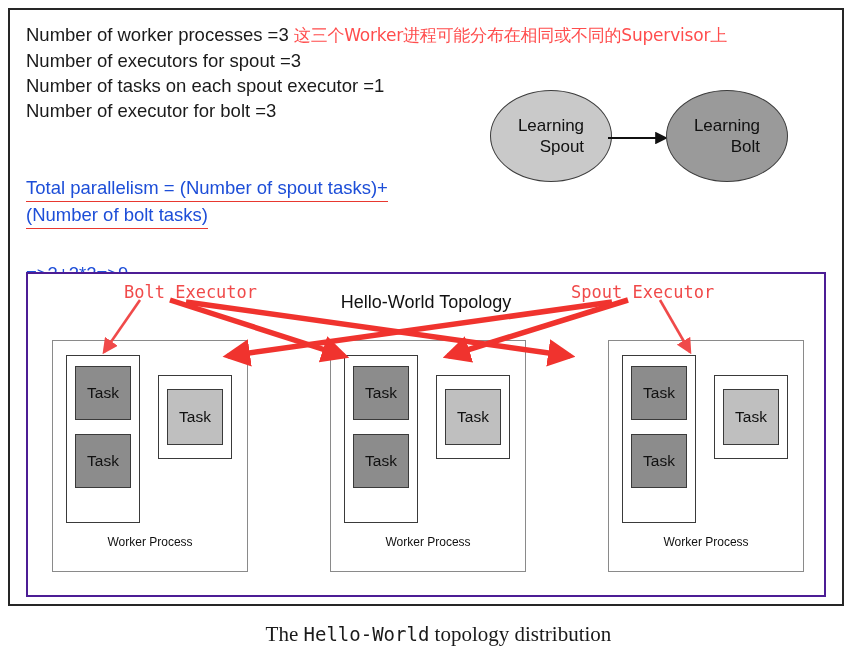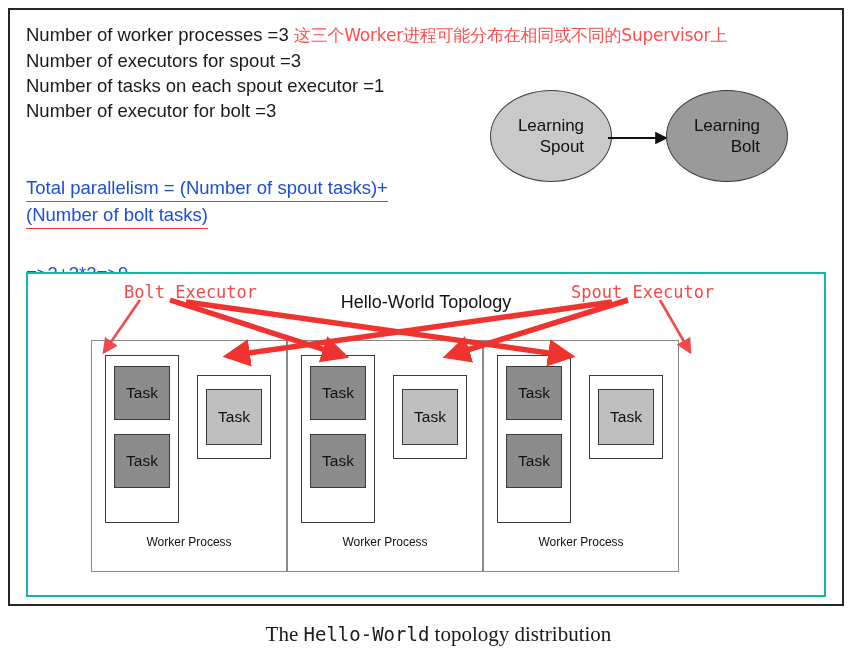--- a/index.html
+++ b/index.html
@@ -104,21 +104,21 @@
     height: 36px;
   }
 
   
   #topology-box {
     position: absolute;
     left: 26px;
     top: 272px;
     width: 800px;
     height: 325px;
-    border: 2px solid #14b8a6;
+    border: 2px solid #4c1d95;
     box-sizing: border-box;
     background: #ffffff;
   }
   #topology-title {
     position: absolute;
     left: 0;
     top: 18px;
     width: 100%;
     text-align: center;
     font-size: 18px;
@@ -126,21 +126,21 @@
   }
 
   
   #workers-row {
     position: absolute;
     left: 24px;
     top: 66px;
     width: 752px;
     height: 232px;
     display: flex;
-    margin-left: 39px;
+    justify-content: space-between;
   }
   .worker {
     width: 196px;
     height: 232px;
     border: 1.6px solid #8a8a8a;
     box-sizing: border-box;
     position: relative;
     background: #ffffff;
   }
   .executors {

